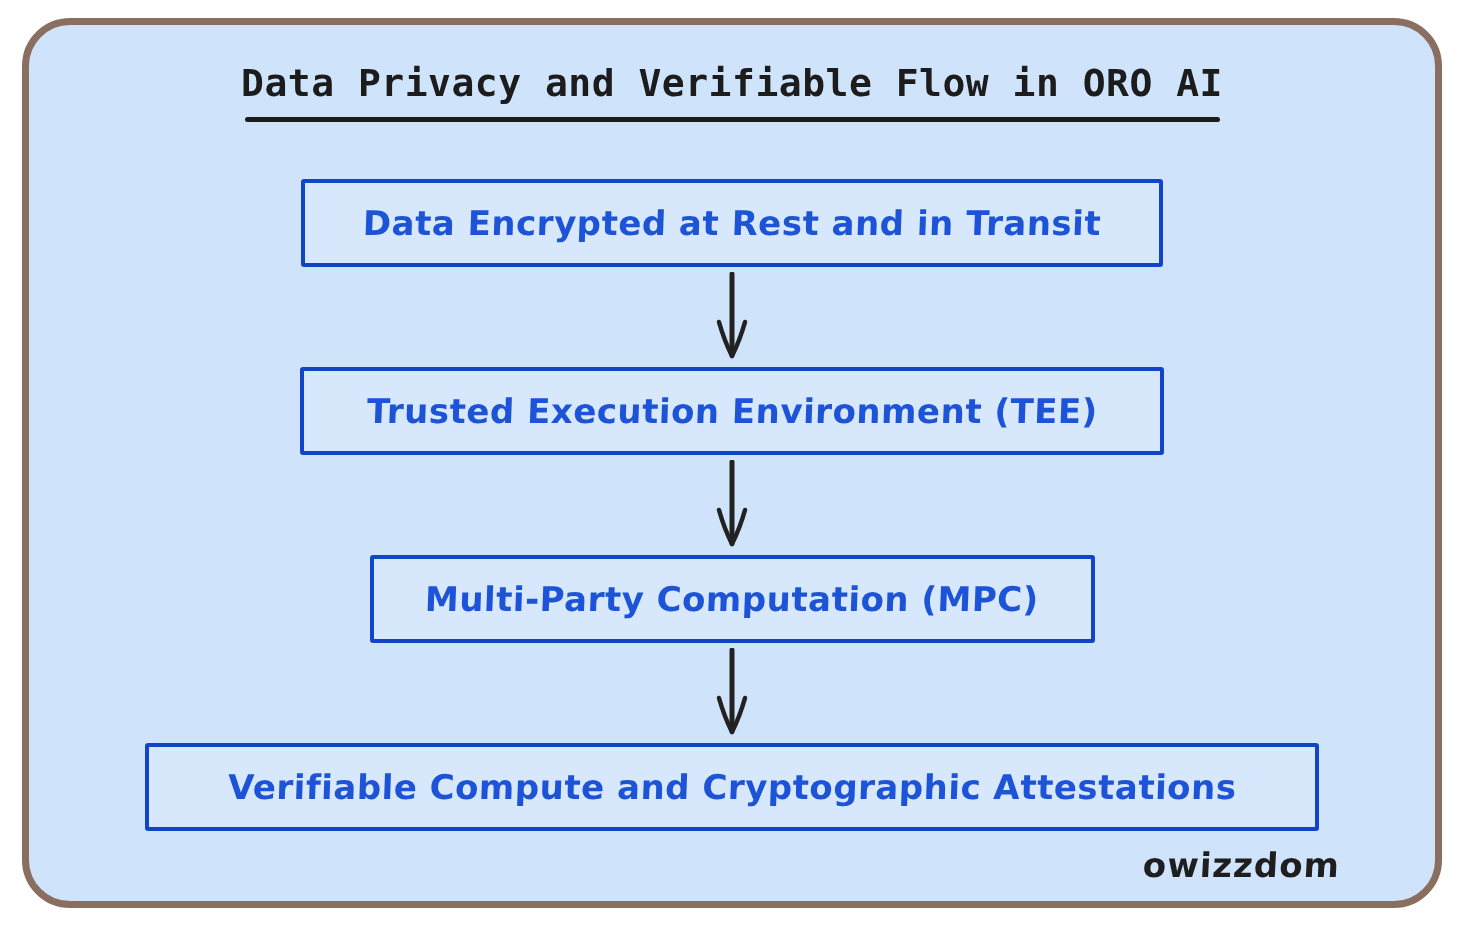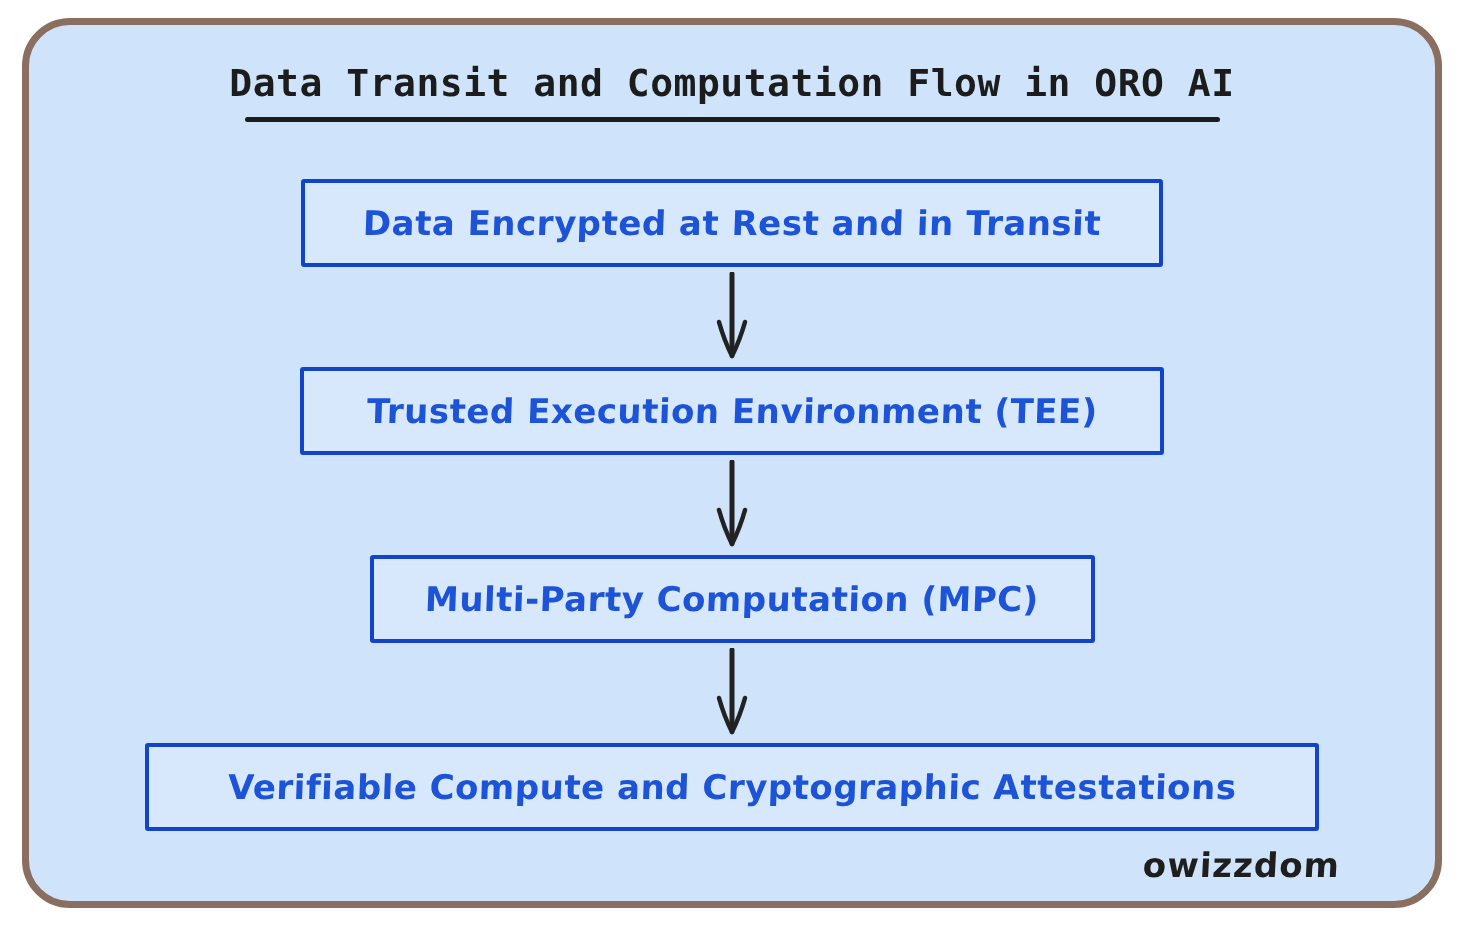--- a/index.html
+++ b/index.html
@@ -89,21 +89,21 @@
     color: #1e1e1e;
     transform: skewX(-3deg);
   }
 </style>
 </head>
 <body>
 
 <div class="card">
 
   <div class="title-wrap">
-    <div class="diagram-title">Data Transit and Computation Flow in ORO AI</div>
+    <div class="diagram-title">Data Privacy and Verifiable Flow in ORO AI</div>
     <div class="title-underline"></div>
   </div>
 
   <div class="flow">
 
     <div class="flow-box w1">
       <span class="step-label">Data Encrypted at Rest and in Transit</span>
     </div>
 
     <div class="arrow-gap">

